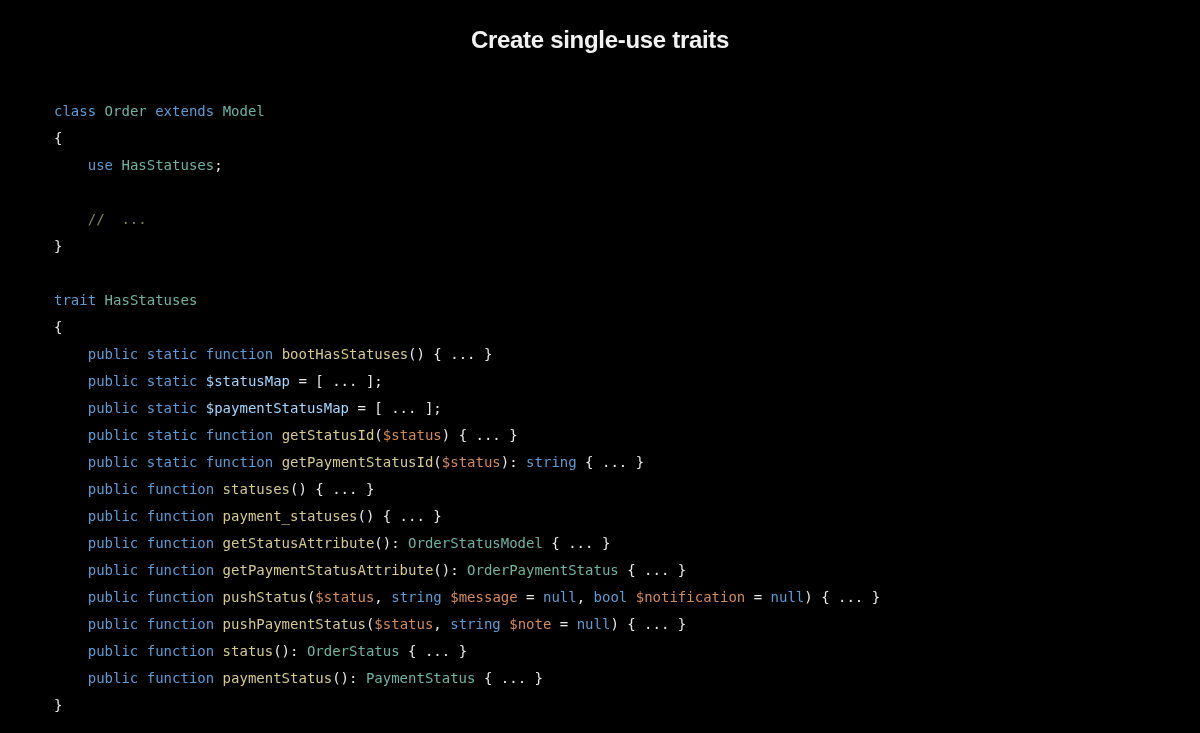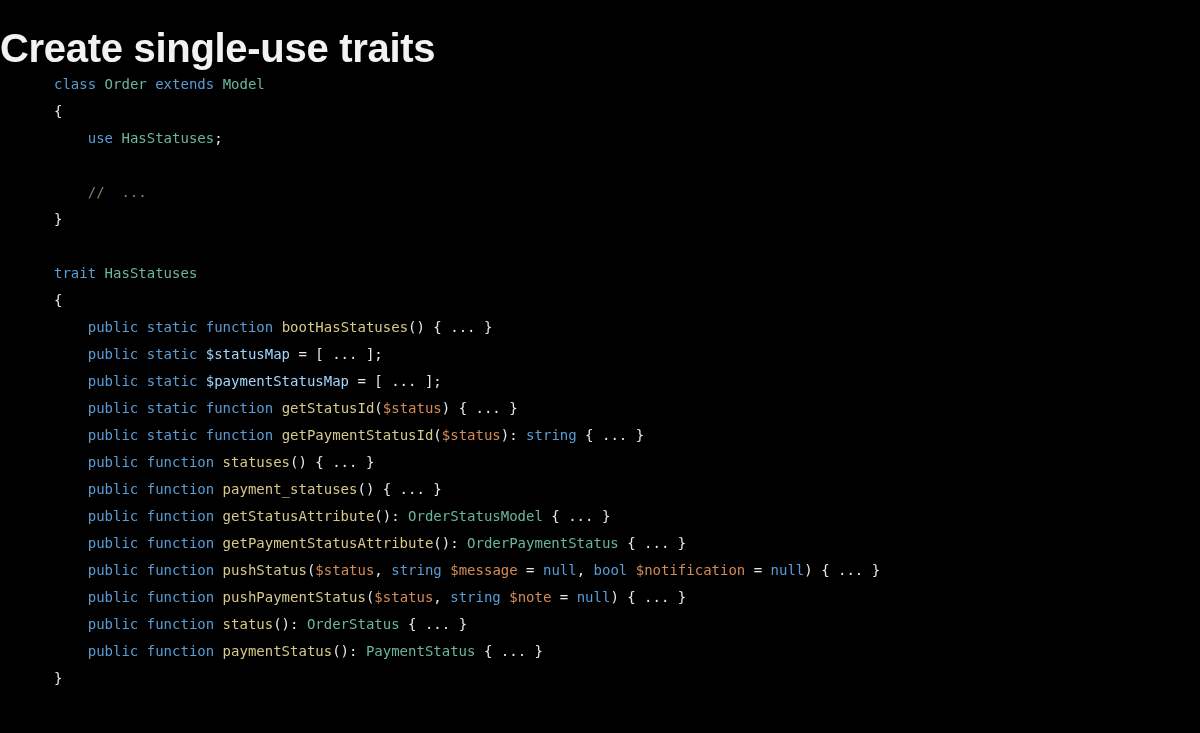--- a/index.html
+++ b/index.html
@@ -11,23 +11,25 @@
     overflow: hidden;
   }
   .slide {
     width: 100%;
     height: 100%;
     padding-top: 26px;
   }
   .title {
     font-family: -apple-system, BlinkMacSystemFont, "Segoe UI", Helvetica, Arial, sans-serif;
     color: #f2f2f2;
-    font-size: 40px;
+    text-align: center;
+    font-size: 24px;
     font-weight: 600;
     letter-spacing: -0.3px;
+    margin-bottom: 44px;
   }
   .code {
     padding-left: 54px;
     font-size: 14px;
     line-height: 27px;
     white-space: pre;
     color: #e8e8e8;
   }
   .kw { color: #5a9cd6; }        
   .type { color: #6cb4a2; }      

